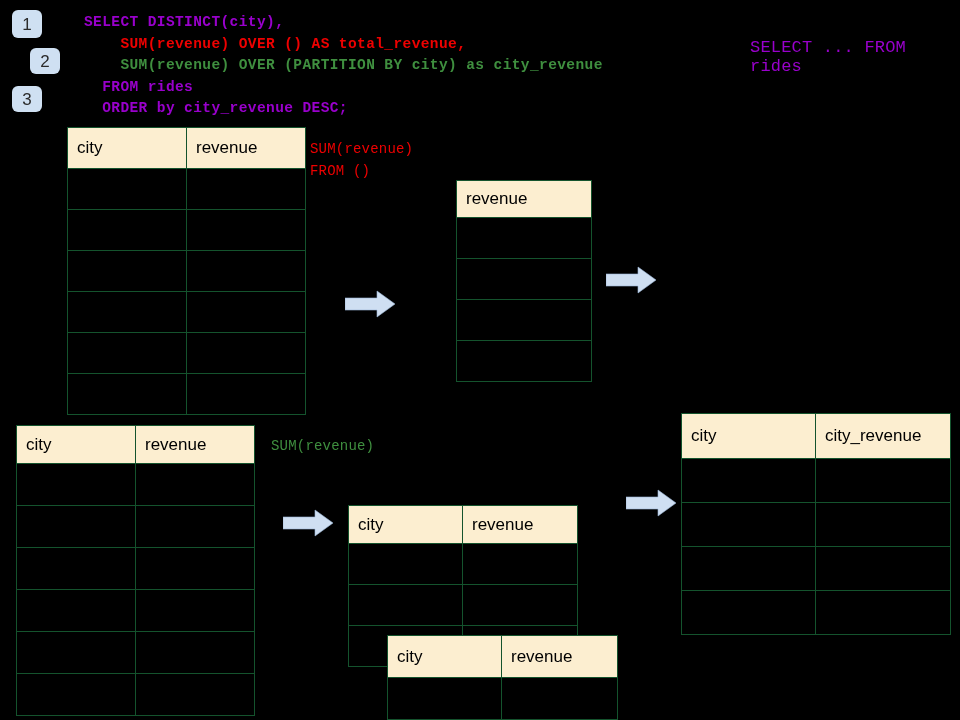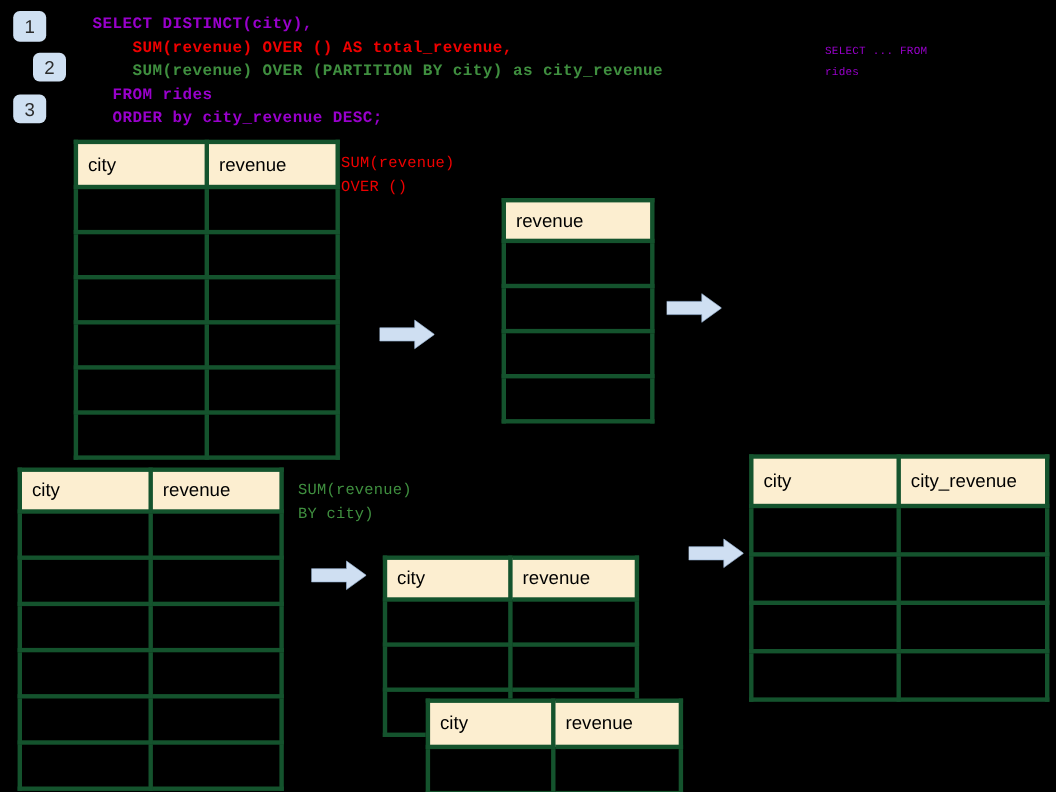--- a/index.html
+++ b/index.html
@@ -39,21 +39,21 @@
     line-height: 21.5px;
     white-space: pre;
     letter-spacing: 0.4px;
   }
   .sql-line { white-space: pre; font-weight: bold; }
 
   
   .side-note {
     position: absolute;
     font-family: "Liberation Mono", "DejaVu Sans Mono", monospace;
-    font-size: 10px;
+    font-size: 17px;
     line-height: 19px;
     white-space: pre;
     letter-spacing: 0.2px;
   }
 
   
   .callout {
     position: absolute;
     font-family: "Liberation Mono", "DejaVu Sans Mono", monospace;
     font-size: 14px;
@@ -64,21 +64,21 @@
 
   
   .tbl {
     position: absolute;
     border-collapse: collapse;
     table-layout: fixed;
     background: #000000;
     box-sizing: border-box;
   }
   .tbl td, .tbl th {
-    border: 4px solid #14532d;
+    border: 1px solid #14532d;
     padding: 0;
     box-sizing: border-box;
     background: #000000;
   }
   .tbl th {
     background: #fceed0;
     color: #000000;
     font-family: "Liberation Sans", sans-serif;
     font-weight: normal;
     font-size: 17px;
@@ -101,22 +101,22 @@
       <div class="badge" style="left: 12px; top: 10px; width: 30px; height: 28px; background: rgb(207, 224, 242);">1</div>
       <div class="badge" style="left: 30px; top: 48px; width: 30px; height: 26px; background: rgb(207, 224, 242);">2</div>
       <div class="badge" style="left: 12px; top: 86px; width: 30px; height: 26px; background: rgb(207, 224, 242);">3</div>
     </div>
 
   <div class="sql" id="sql-block" style="left: 84px; top: 12px;"><div class="sql-line" style="color: rgb(153, 0, 204);">SELECT DISTINCT(city),</div><div class="sql-line" style="color: rgb(238, 0, 0);">    SUM(revenue) OVER () AS total_revenue,</div><div class="sql-line" style="color: rgb(63, 143, 63);">    SUM(revenue) OVER (PARTITION BY city) as city_revenue</div><div class="sql-line" style="color: rgb(153, 0, 204);">  FROM rides</div><div class="sql-line" style="color: rgb(153, 0, 204);">  ORDER by city_revenue DESC;</div></div>
 
   <div class="side-note" id="side-note" style="left: 750px; top: 38px; color: rgb(153, 0, 204);"><div>SELECT ... FROM</div><div>rides</div></div>
 
   <div id="callouts-layer">
-      <div class="callout" style="left: 310px; top: 138px; color: rgb(238, 0, 0);"><div>SUM(revenue)</div><div>OVER ()</div></div>
-      <div class="callout" style="left: 271px; top: 435px; color: rgb(63, 143, 63);"><div>SUM(revenue)</div><div>BY city)</div></div>
+      <div class="callout" style="left: 310px; top: 138px; color: rgb(238, 0, 0);"><div>SUM(revenue)</div><div>FROM ()</div></div>
+      <div class="callout" style="left: 271px; top: 435px; color: rgb(63, 143, 63);"><div>SUM(revenue)</div></div>
     </div>
 
   <div id="tables-layer">
       <table class="tbl" style="left: 67px; top: 127px; width: 238px;">
         <colgroup>
           <col style="width: 119px;">
           <col style="width: 119px;">
         </colgroup>
         <thead>
           <tr style="height: 41px;">

